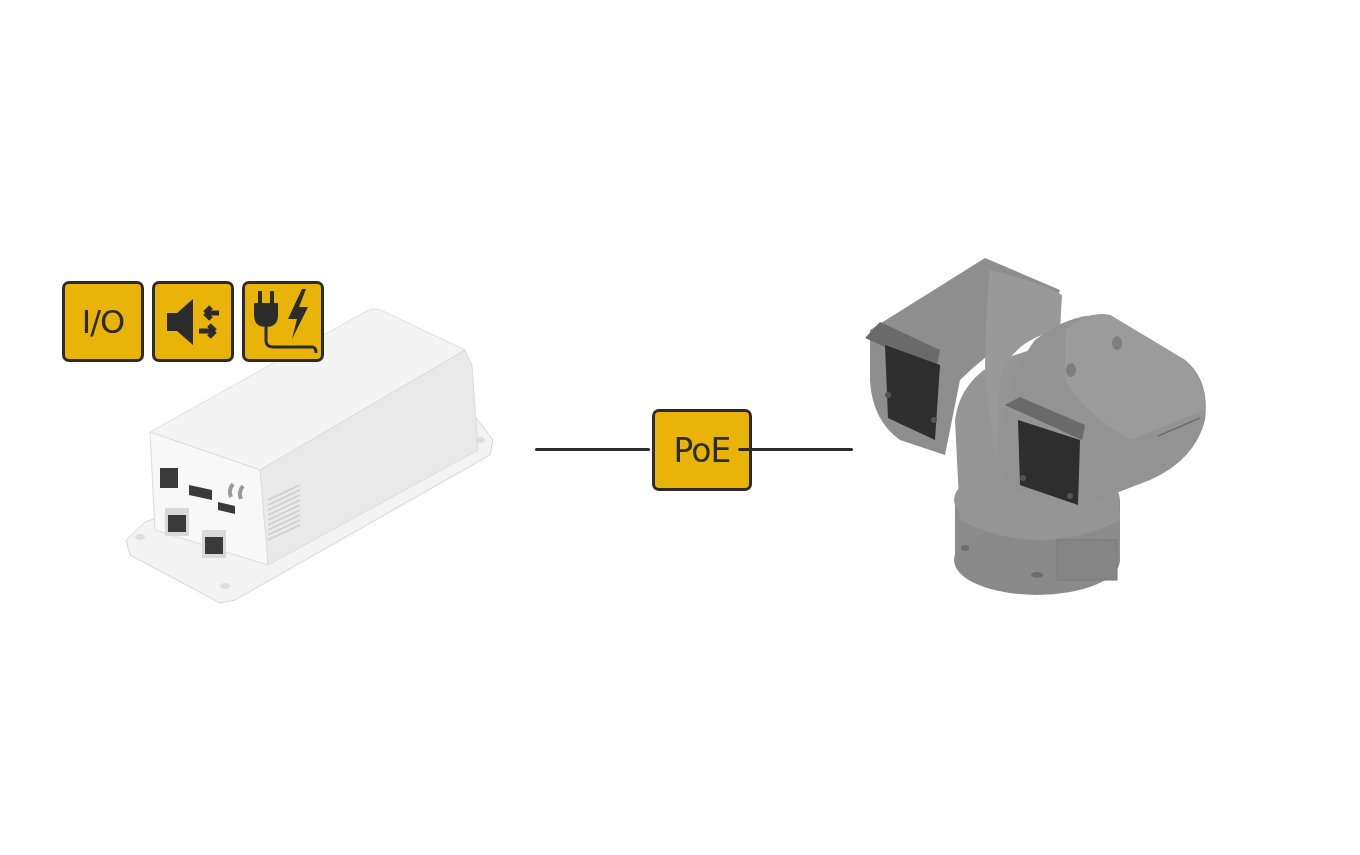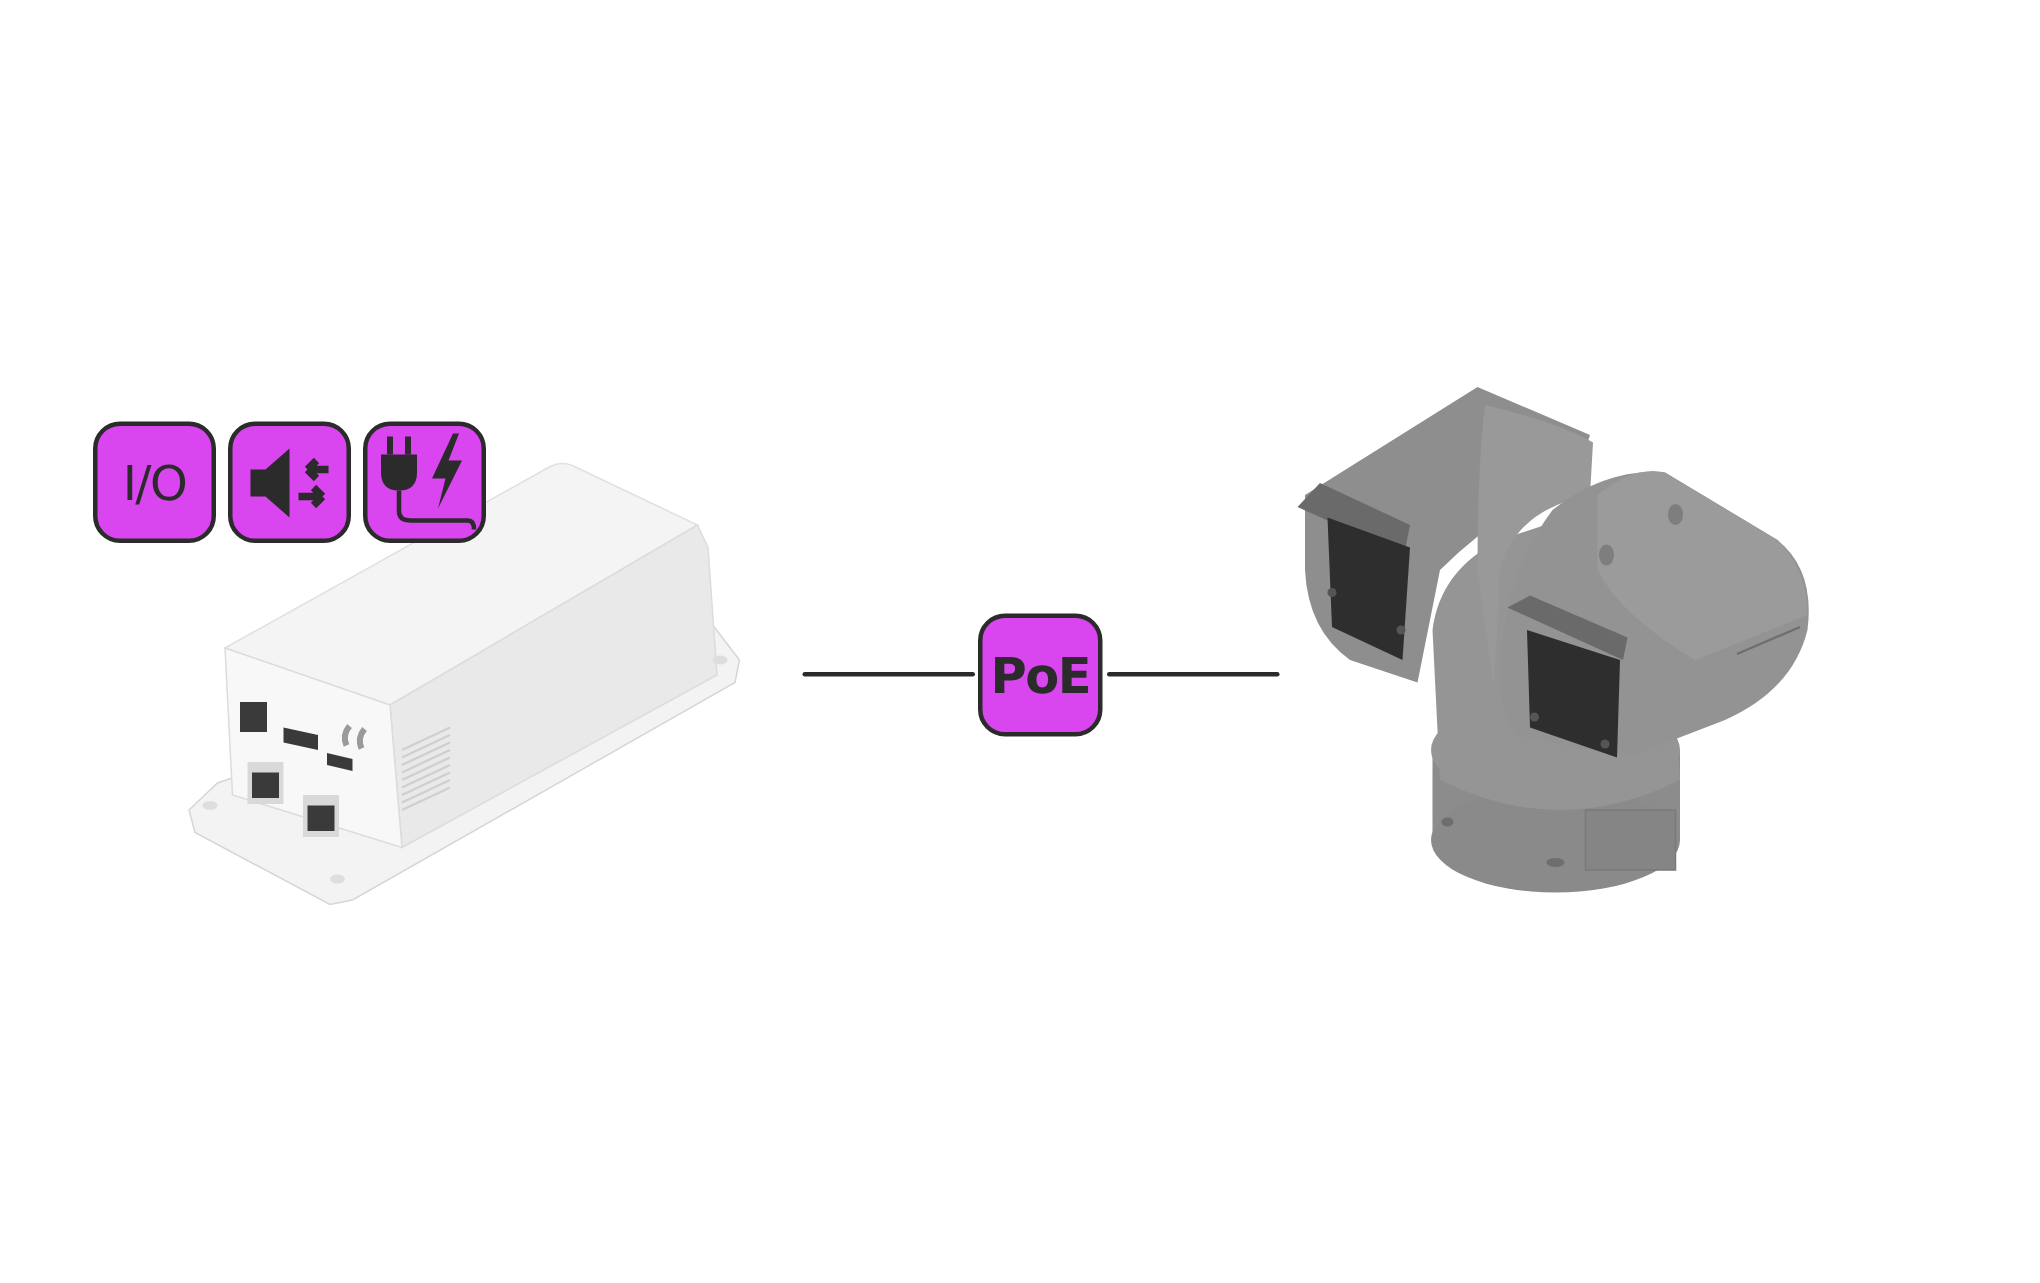--- a/index.html
+++ b/index.html
@@ -1,19 +1,19 @@
 <!DOCTYPE html>
 <html><head>
   <meta charset="utf-8">
   <style>
     html, body { margin: 0; padding: 0; background: #ffffff; }
     body { width: 1360px; height: 855px; position: relative; overflow: hidden; font-family: "DejaVu Sans", sans-serif; }
     .icon-box {
       position: absolute; box-sizing: border-box;
-      border: 3px solid #2b2b2b; border-radius: 18px; background: #d946ef;
+      border: 3px solid #2b2b2b; border-radius: 7px; background: #eab308;
       display: flex; align-items: center; justify-content: center;
     }
     .icon-text {
       font-family: "DejaVu Sans", sans-serif; color: #2b2b2b;
       font-size: 32px; letter-spacing: -1px;
     }
     .poe-text {
       font-family: "DejaVu Sans", sans-serif; color: #2b2b2b;
       font-size: 33px; letter-spacing: -1px;
     }
@@ -73,21 +73,21 @@
   <svg width="66" height="70" viewBox="0 0 66 70" style="position:relative;">
     <rect x="8" y="4" width="4" height="12" fill="#2b2b2b"></rect>
     <rect x="20" y="4" width="4" height="12" fill="#2b2b2b"></rect>
     <path d="M4,16 L28,16 L28,28 Q28,40 16,40 Q4,40 4,28 Z" fill="#2b2b2b"></path>
     <path d="M16,40 L16,54 Q16,60 24,60 L62,60 Q66,60 66,66" stroke="#2b2b2b" stroke-width="3" fill="none"></path>
     <path d="M52,2 L38,32 L47,32 L42,52 L58,20 L49,20 L56,2 Z" fill="#2b2b2b"></path>
   </svg>
 </div>
 
 <div class="line" style="left:535px;top:448px;width:115px;"></div>
-<div class="icon-box" style="left:652px;top:409px;width:83px;height:82px;font-weight:bold;">
+<div class="icon-box" style="left:652px;top:409px;width:100px;height:82px;">
   <span class="poe-text">PoE</span>
 </div>
 <div class="line" style="left:738px;top:448px;width:115px;"></div>
 
 <svg width="1360" height="855" style="left:0;top:0;">
 
   <path d="M955,500 L955,560 Q1035,620 1120,560 L1120,500 Z" fill="#8c8c8c"></path>
   <ellipse cx="1037" cy="500" rx="83" ry="35" fill="#969696"></ellipse>
   <ellipse cx="1037" cy="560" rx="83" ry="35" fill="#8a8a8a"></ellipse>
   <rect x="1057" y="540" width="60" height="40" fill="#858585" stroke="#7a7a7a" stroke-width="1"></rect>

